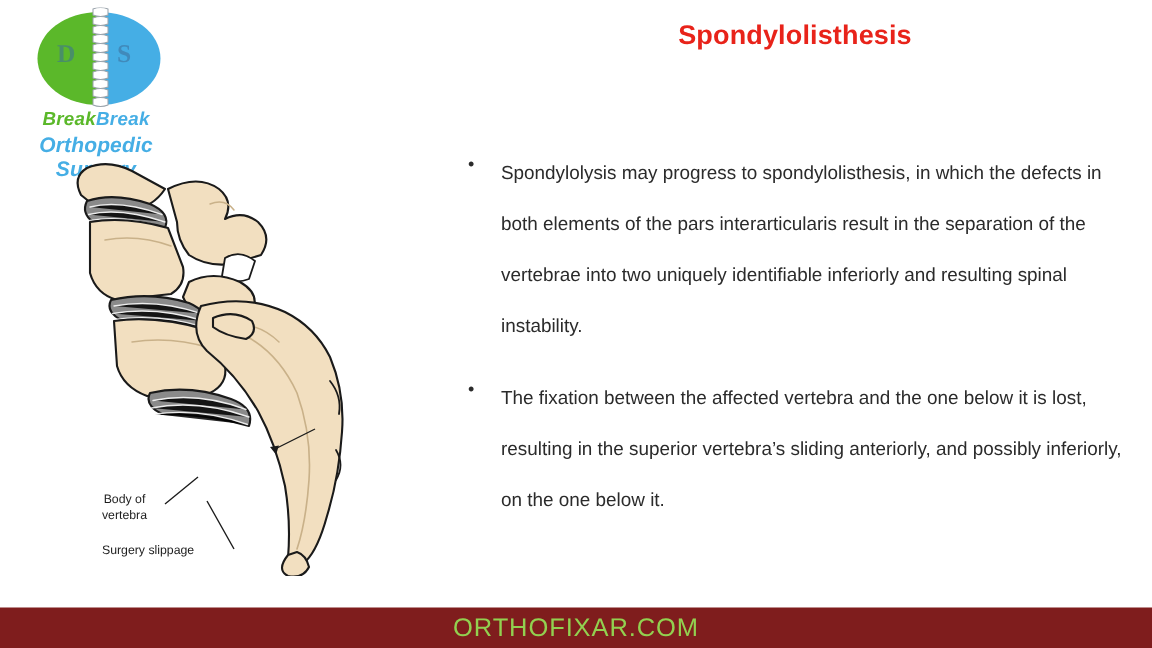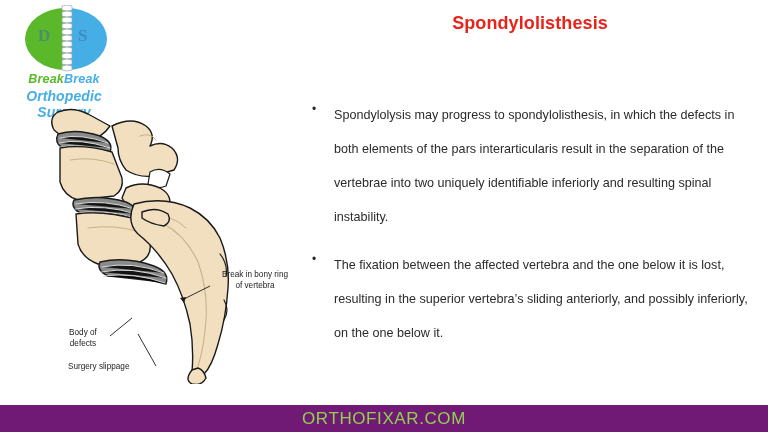--- a/index.html
+++ b/index.html
@@ -162,21 +162,21 @@
   #anno-body   { left: 38px;  top: 224px; width: 62px; text-align: center; }
   #anno-slip   { left: 54px;  top: 258px; width: 96px; text-align: left; }
 
   
   #footer {
     position: absolute;
     left: 0;
     top: 405px;
     width: 768px;
     height: 27px;
-    background: #701a75;
+    background: #7f1d1d;
   }
   #footer-text {
     position: absolute;
     left: 0;
     top: 0;
     width: 768px;
     height: 27px;
     line-height: 27px;
     text-align: center;
     font-size: 17px;
@@ -284,24 +284,22 @@
       </g>
 
       <g stroke="#1a1a1a" stroke-width="0.9" fill="none">
         <path d="M196 182 L168 196"></path>
         <path d="M166 194 l6 -1 l-2 6 z" fill="#1a1a1a" stroke="none"></path>
         <path d="M96 232 L118 214"></path>
         <path d="M142 262 L124 230"></path>
       </g>
     </svg>
 
-    <div class="anno" id="anno-break">Break in bony ring
-of vertebra</div>
     <div class="anno" id="anno-body">Body of
-defects</div>
+vertebra</div>
     <div class="anno" id="anno-slip">Surgery slippage</div>
   </div>
 
   <div id="footer">
     <div id="footer-text">ORTHOFIXAR.COM</div>
   </div>
 
 </div>
 
 </body></html>

